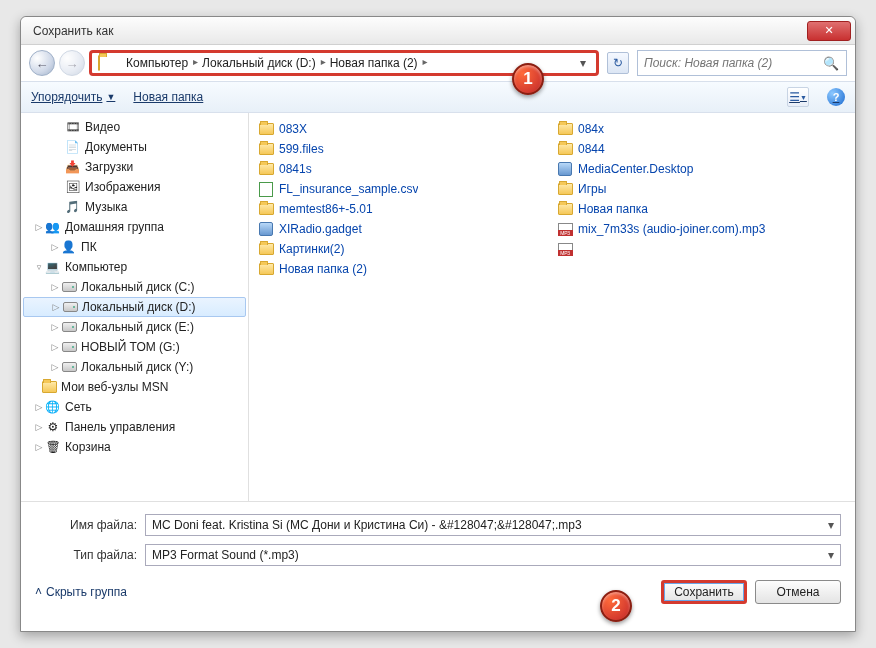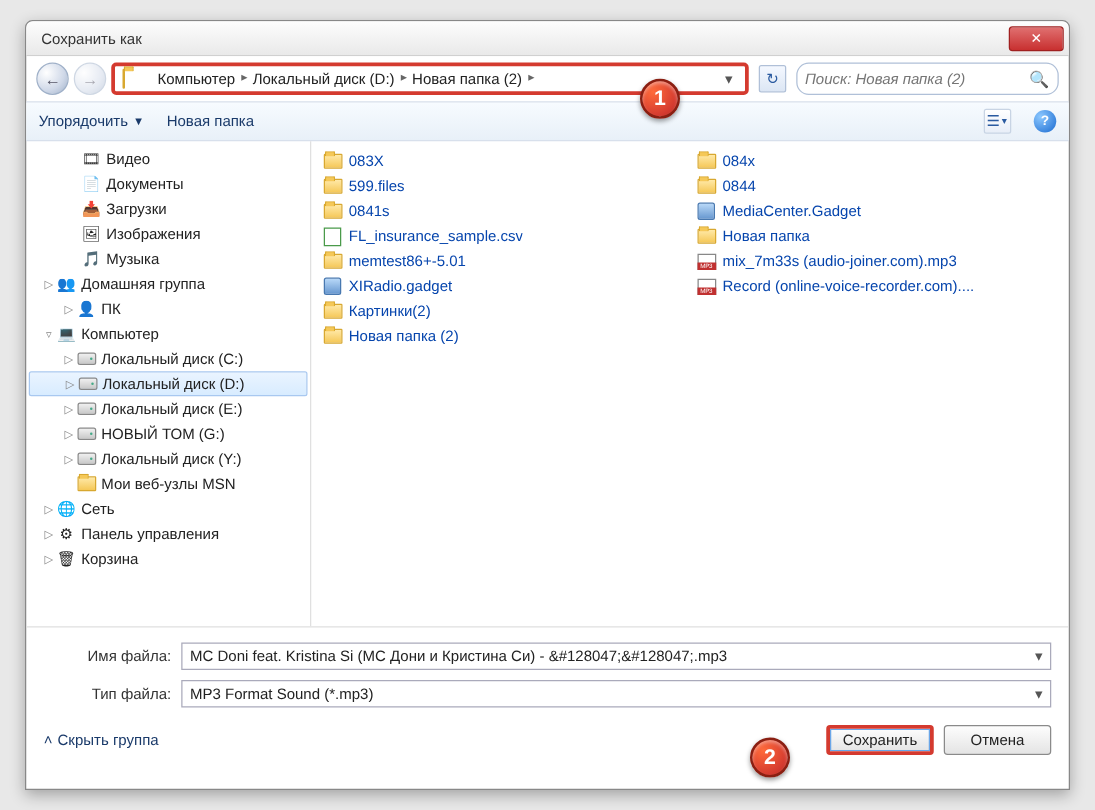--- a/index.html
+++ b/index.html
@@ -10,24 +10,24 @@
 .close-btn { width: 44px; height: 20px; background: linear-gradient(#e07070,#c83030); border: 1px solid #a02020; border-radius: 3px; color: #fff; display: flex; align-items: center; justify-content: center; font-size: 11px; cursor: pointer; }
 .navrow { height: 36px; display: flex; align-items: center; padding: 4px 8px; gap: 4px; position: relative; }
 .navcircle { width: 26px; height: 26px; border-radius: 50%; background: radial-gradient(circle at 30% 30%,#fff,#cfd8e8 60%,#9fb0c8); border: 1px solid #9fb0c8; display: flex; align-items: center; justify-content: center; color: #556; font-size: 13px; cursor: pointer; }
 .navcircle.fwd { opacity: .5; }
 .crumb-box { flex: 1; height: 26px; border: 3px solid #d43a2f; border-radius: 4px; background: #fff; display: flex; align-items: center; font-size: 12px; padding: 0 2px; position: relative; }
 .crumb-box .folder-ic { width: 16px; height: 14px; display: inline-block; margin: 0 4px; }
 .crumb-seg { padding: 0 6px 0 8px; color: #222; cursor: pointer; position: relative; }
 .crumb-seg::after { content: "▸"; position: absolute; right: -4px; color: #666; font-size: 10px; }
 .crumb-drop { padding: 0 8px; color: #555; display: flex; align-items: center; gap: 6px; cursor: pointer; }
 .refresh { width: 22px; height: 22px; border: 1px solid #b0c0d8; background: linear-gradient(#f4f8ff,#dce6f4); border-radius: 2px; display: flex; align-items: center; justify-content: center; color: #2a5aa0; font-size: 12px; cursor: pointer; margin-left: 4px; }
-.searchbox { width: 210px; height: 26px; border: 1px solid #b0c0d8; border-radius: 10px; margin-left: 4px; display: flex; align-items: center; padding: 0 6px; gap: 6px; }
+.searchbox { width: 210px; height: 26px; border: 1px solid #b0c0d8; border-radius: 0; margin-left: 4px; display: flex; align-items: center; padding: 0 6px; gap: 6px; }
 .searchbox input { border: none; outline: none; flex: 1; font-style: italic; color: #888; font-size: 12px; background: transparent; }
 .search-ic { color: #2a5aa0; font-size: 13px; }
-.toolbar { height: 32px; background: linear-gradient(#f7fbff,#e8f0f8); border-top: 1px solid #d8e0ec; border-bottom: 1px solid #d8e0ec; display: flex; align-items: center; padding: 1px 10px; gap: 18px; color: #1a3a6a; }
+.toolbar { height: 32px; background: linear-gradient(#f7fbff,#e8f0f8); border-top: 1px solid #d8e0ec; border-bottom: 1px solid #d8e0ec; display: flex; align-items: center; padding: 1px 10px; gap: 18px; color: #1a3a6a; text-decoration: underline; }
 .toolbar .tbtn { cursor: pointer; display: flex; align-items: center; gap: 4px; }
 .toolbar .sp { flex: 1; }
 .tool-ic { width: 22px; height: 20px; border: 1px solid #c8d4e4; background: linear-gradient(#fff,#e8eef8); border-radius: 2px; display: flex; align-items: center; justify-content: center; color: #2a5aa0; cursor: pointer; font-size: 12px; }
 .help-ic { width: 18px; height: 18px; border-radius: 50%; background: radial-gradient(circle at 30% 30%,#8cc8ff,#1a6ad0); color: #fff; display: flex; align-items: center; justify-content: center; font-size: 11px; font-weight: bold; cursor: pointer; }
 .body { flex: 1; display: flex; min-height: 0; }
 .tree { width: 228px; border-right: 1px solid #e0e0e0; overflow-y: auto; padding: 4px 0; }
 .tn { display: flex; align-items: center; height: 20px; padding-right: 4px; cursor: pointer; color: #222; white-space: nowrap; }
 .tn.sel { background: linear-gradient(#eaf4ff,#d8ecff); border: 1px solid #a8c8f0; border-radius: 2px; margin: 0 2px; }
 .tn .exp { width: 12px; text-align: center; color: #888; font-size: 9px; }
 .tn .ic { width: 16px; height: 16px; margin-right: 4px; display: flex; align-items: center; justify-content: center; font-size: 12px; }
@@ -179,21 +179,21 @@
           </span>
           <span>НОВЫЙ ТОМ (G:)</span>
         </div>
       <div class="tn" style="padding-left:28px">
           <span class="exp">▷</span>
           <span class="ic">
             <span class="ic-drive"></span>
           </span>
           <span>Локальный диск (Y:)</span>
         </div>
-      <div class="tn" style="padding-left:40px">
+      <div class="tn" style="padding-left:20px">
           <span class="ic">
             <span class="ic-folder"></span>
           </span>
           <span>Мои веб-узлы MSN</span>
         </div>
       <div class="tn" style="padding-left:12px">
           <span class="exp">▷</span>
           <span class="ic">🌐</span>
           <span>Сеть</span>
         </div>
@@ -270,39 +270,44 @@
           <div class="fi">
             <span class="fic">
               <span class="ic-folder"></span>
             </span>
             <span class="fn">0844</span>
           </div>
           <div class="fi">
             <span class="fic">
               <span class="ic-gadget"></span>
             </span>
-            <span class="fn">MediaCenter.Gadget</span>
+            <span class="fn">MediaCenter.Desktop</span>
+          </div>
+          <div class="fi">
+            <span class="fic">
+              <span class="ic-folder"></span>
+            </span>
+            <span class="fn">Игры</span>
           </div>
           <div class="fi">
             <span class="fic">
               <span class="ic-folder"></span>
             </span>
             <span class="fn">Новая папка</span>
           </div>
           <div class="fi">
             <span class="fic">
               <span class="ic-mp3"></span>
             </span>
             <span class="fn">mix_7m33s (audio-joiner.com).mp3</span>
           </div>
           <div class="fi">
             <span class="fic">
               <span class="ic-mp3"></span>
             </span>
-            <span class="fn">Record (online-voice-recorder.com)....</span>
           </div>
         </div>
     </div>
   </div>
 
   <div class="bottom">
     <div class="frow">
       <span class="flabel">Имя файла:</span>
       <div class="finput">
         <span>MC Doni feat. Kristina Si (МС Дони и Кристина Си) - &amp;#128047;&amp;#128047;.mp3</span>

